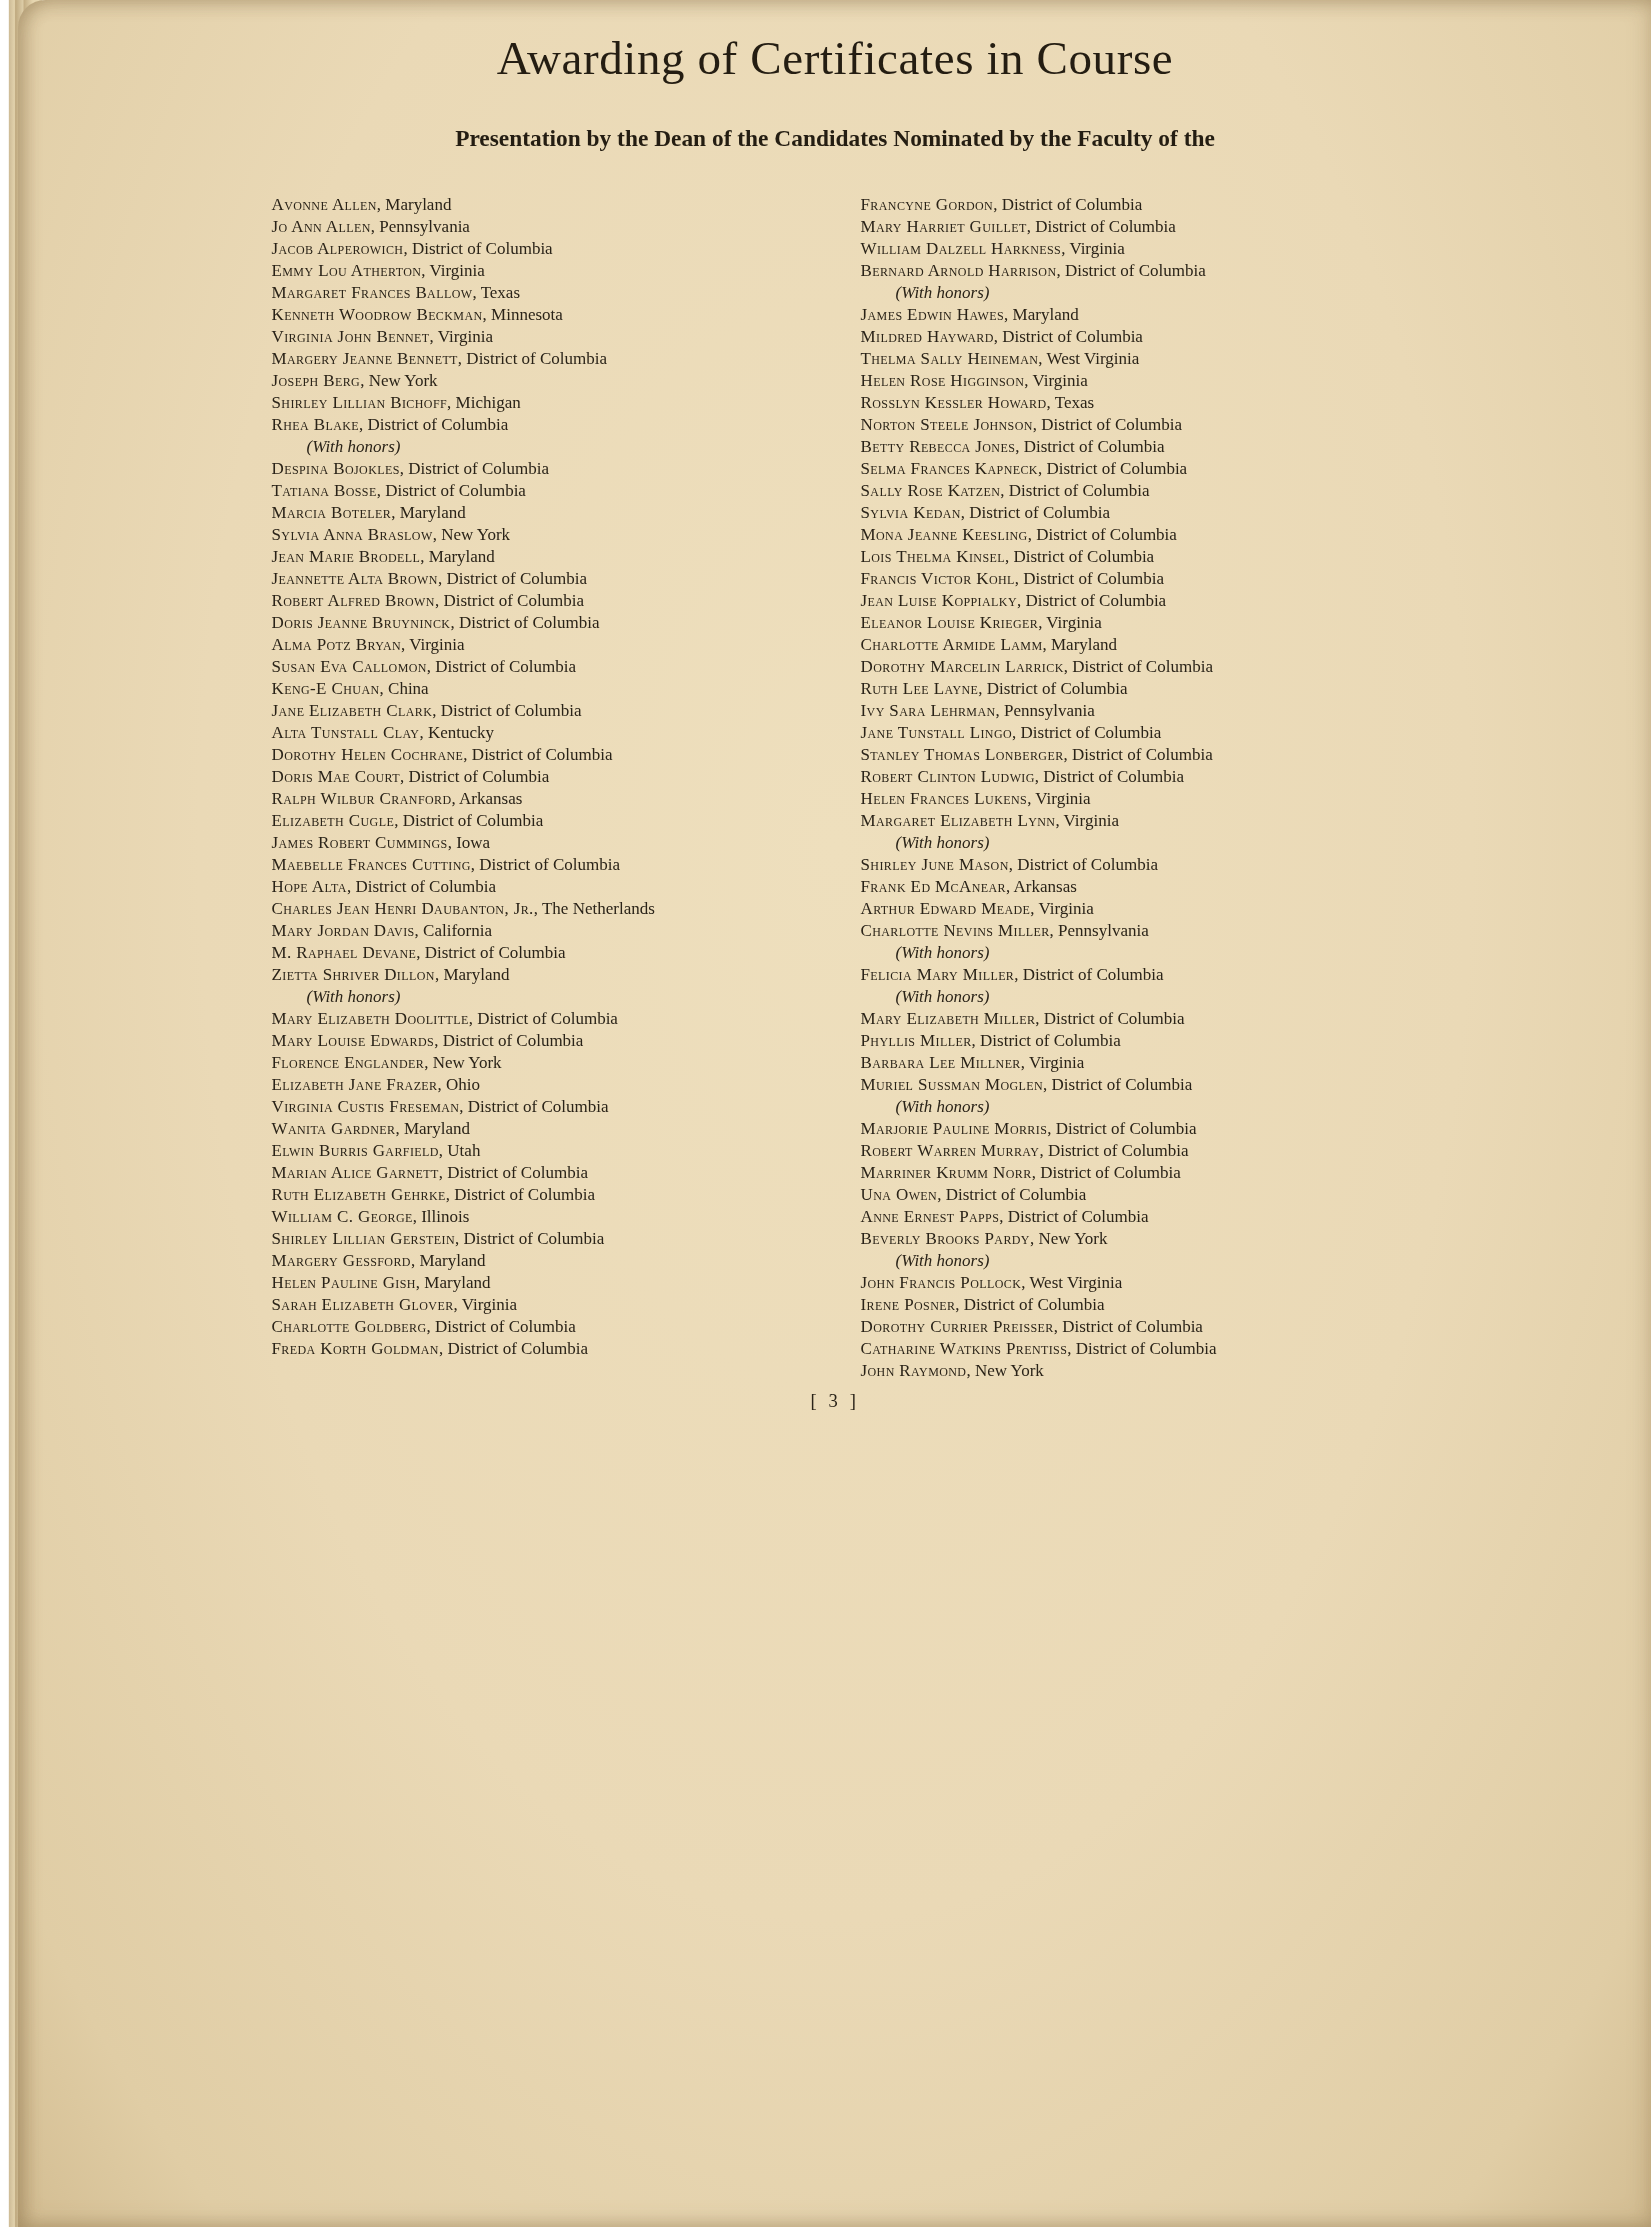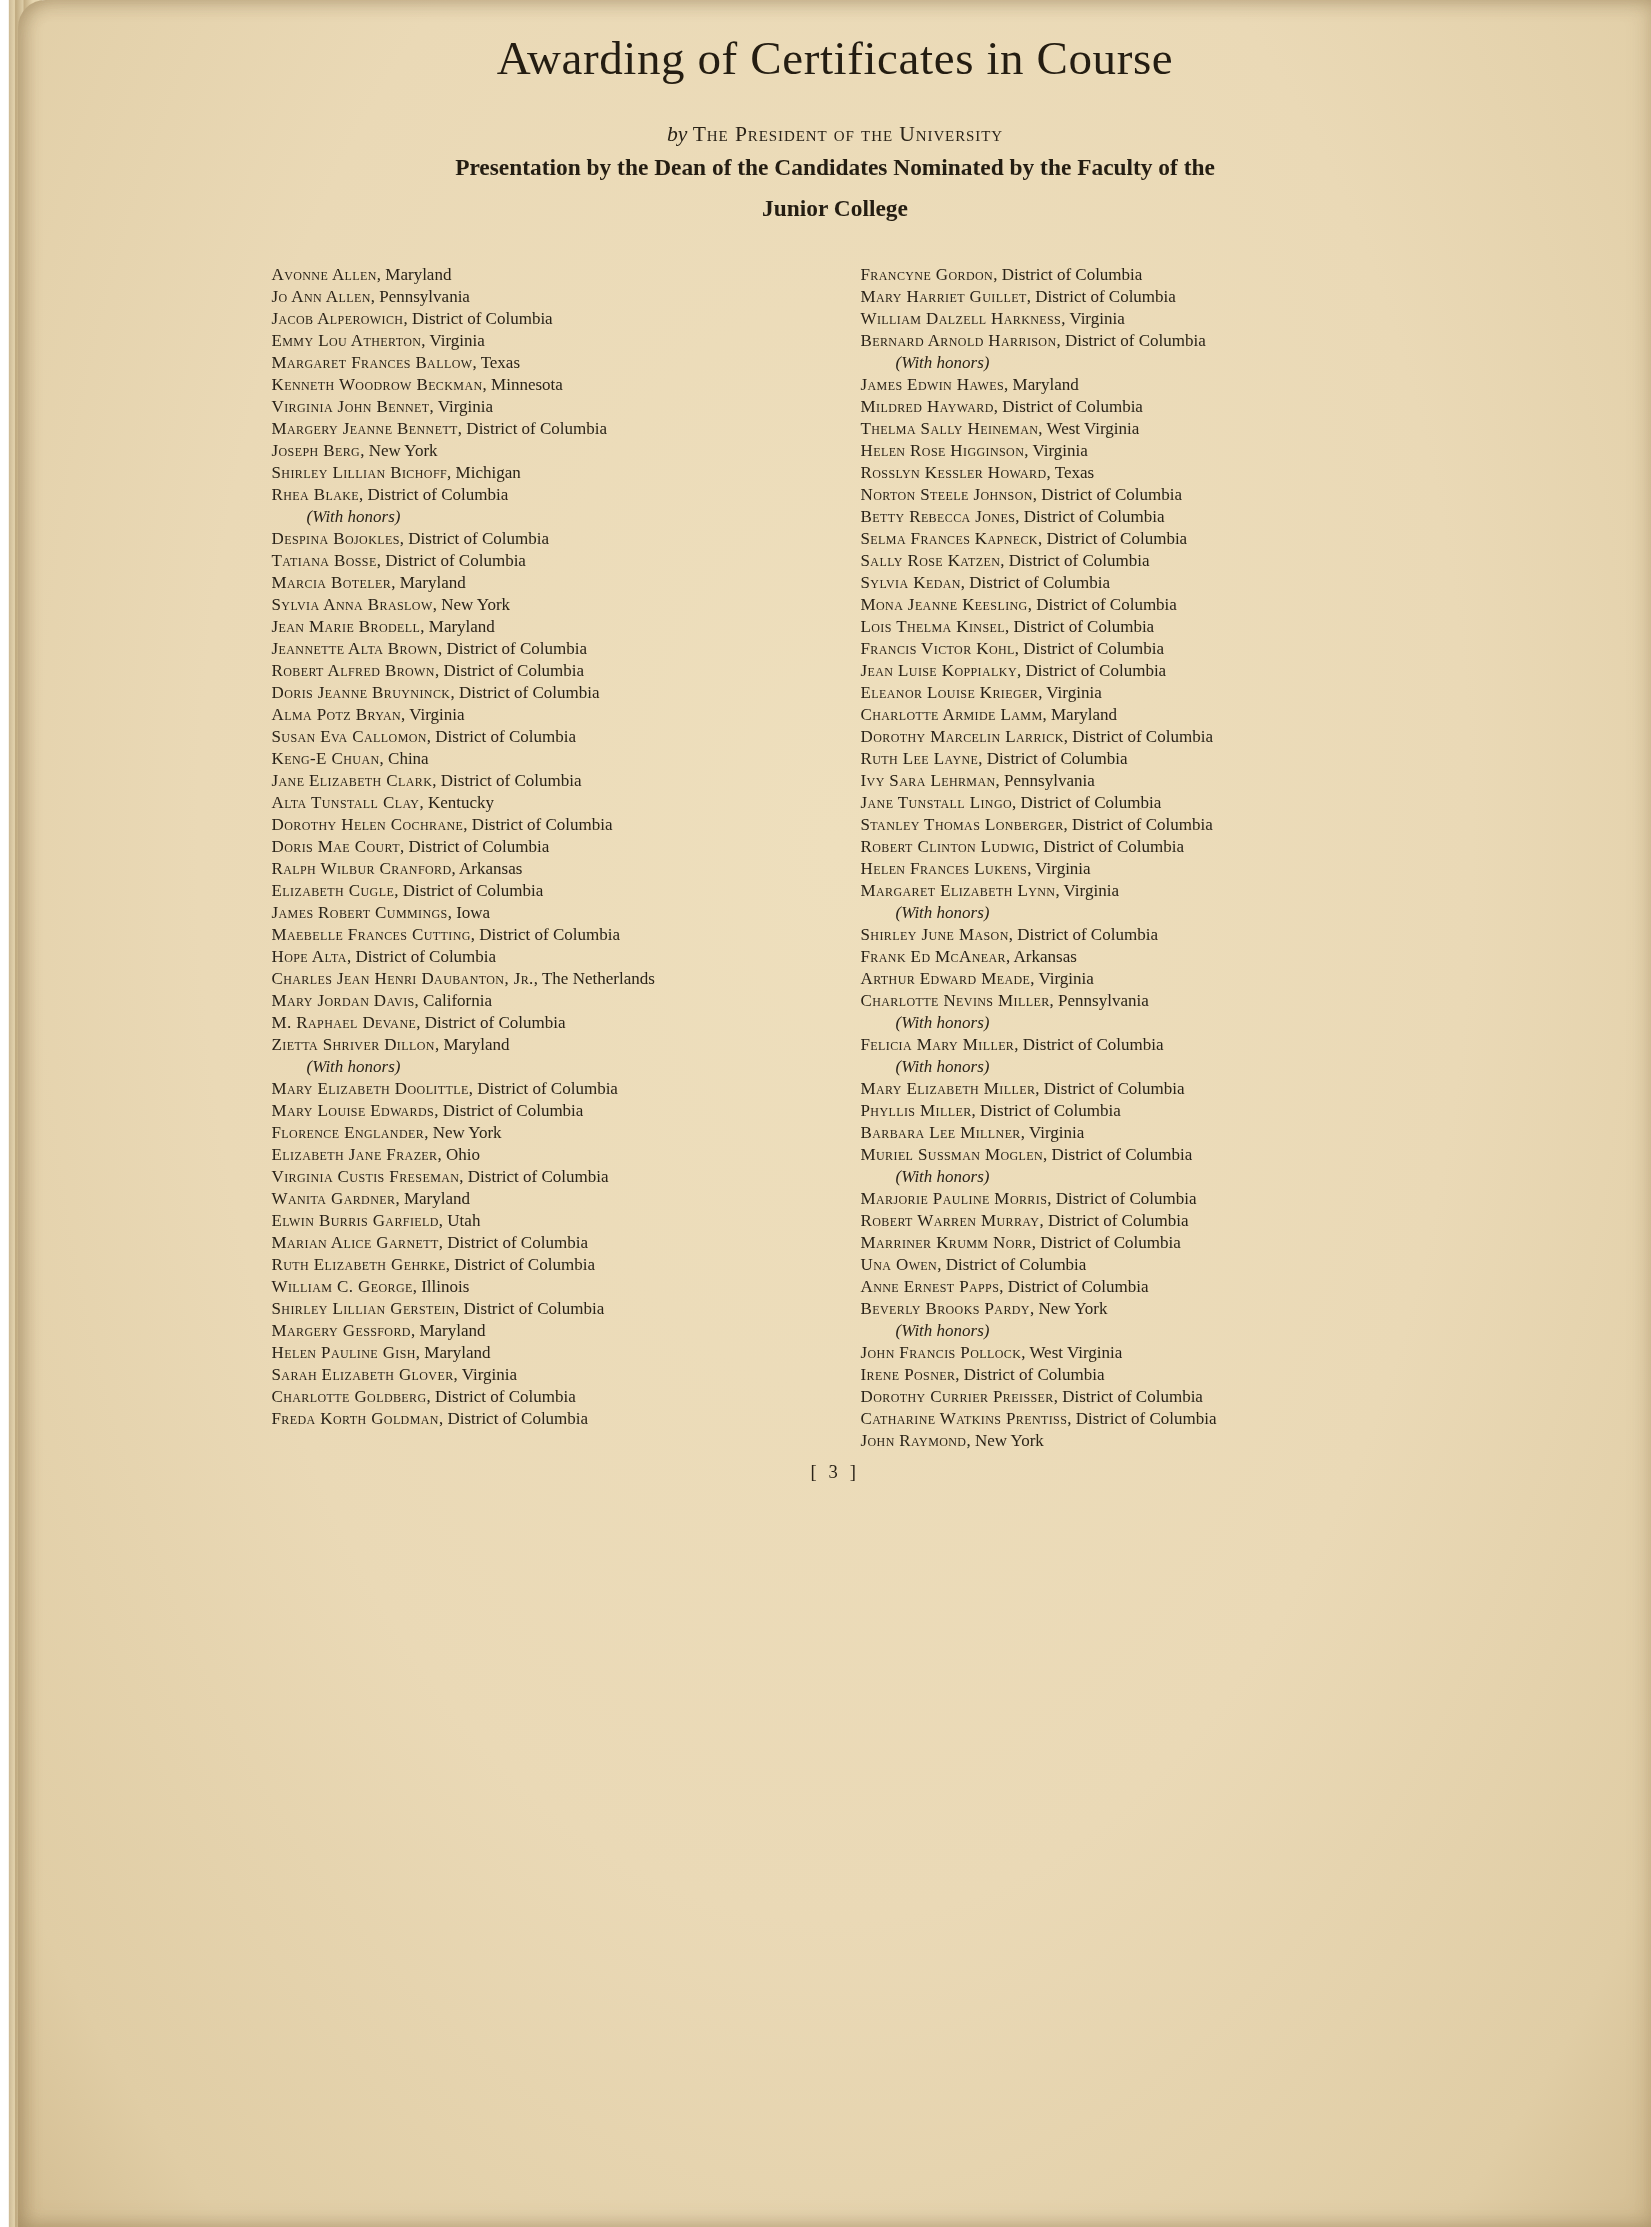--- a/index.html
+++ b/index.html
@@ -107,28 +107,23 @@
 </head>
 <body>
 
 <div class="page-edges"></div>
 
 <div class="paper">
   <div class="content">
 
     <h1 class="title">Awarding of Certificates in Course</h1>
 
-    <div class="byline">
-      <span class="by">by</span>
-      <span class="sc">The President of the University</span>
-    </div>
 
     <div class="subtitle">
       <div>Presentation by the Dean of the Candidates Nominated by the Faculty of the</div>
-      <div>Junior College</div>
     </div>
 
     <div class="list-columns">
       <div class="col">
           <div class="entry"><span class="nm">Avonne Allen</span><span class="loc">, Maryland</span></div>
           <div class="entry"><span class="nm">Jo Ann Allen</span><span class="loc">, Pennsylvania</span></div>
           <div class="entry"><span class="nm">Jacob Alperowich</span><span class="loc">, District of Columbia</span></div>
           <div class="entry"><span class="nm">Emmy Lou Atherton</span><span class="loc">, Virginia</span></div>
           <div class="entry"><span class="nm">Margaret Frances Ballow</span><span class="loc">, Texas</span></div>
           <div class="entry"><span class="nm">Kenneth Woodrow Beckman</span><span class="loc">, Minnesota</span></div>

